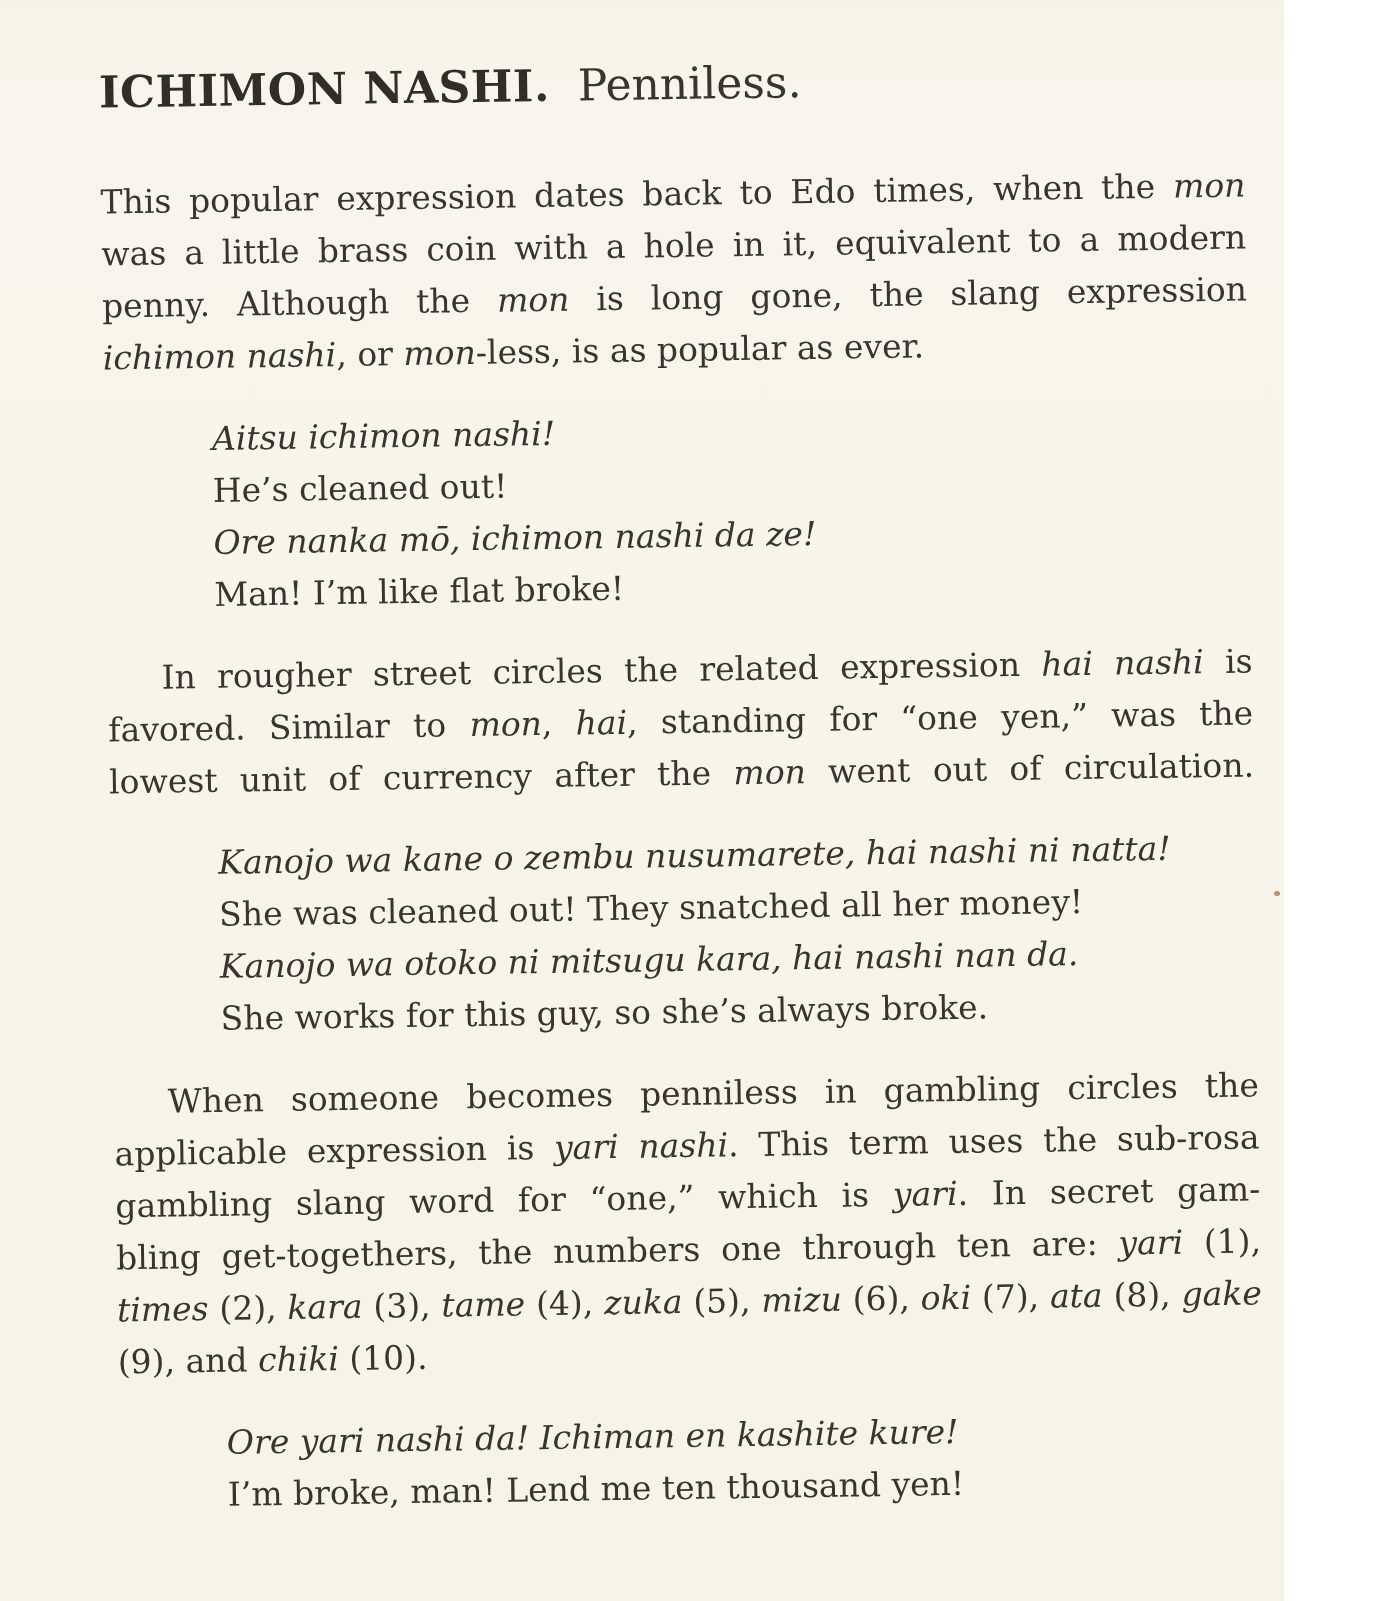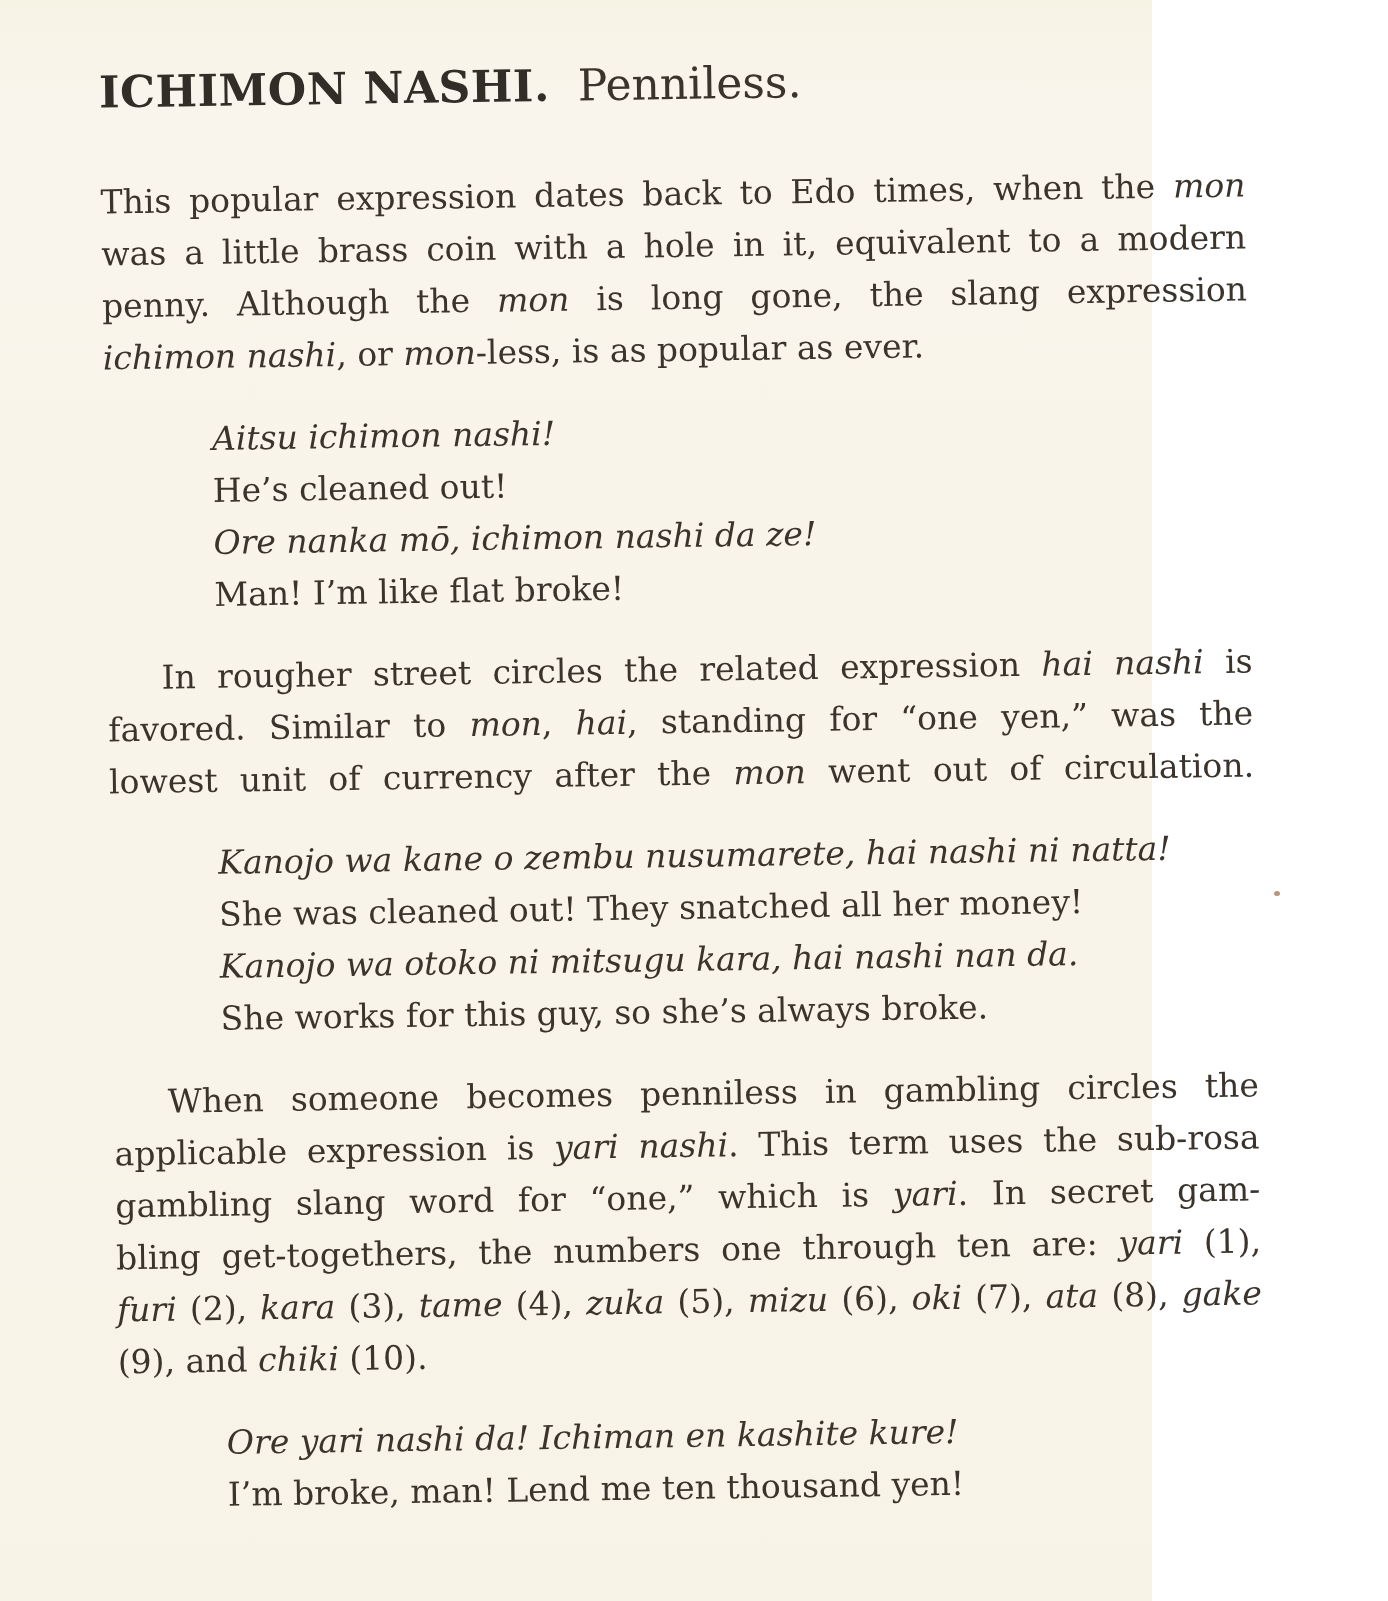--- a/index.html
+++ b/index.html
@@ -1,21 +1,21 @@
 <!DOCTYPE html>
 <html><head>
 <meta charset="utf-8">
 <style>
   html,body { margin:0; padding:0; }
   body {
     width:1388px; height:1601px; overflow:hidden;
     font-family:"DejaVu Serif","Liberation Serif",serif;
   }
   .page {
-    position:relative; width:1152px; height:1601px;
+    position:relative; width:1284px; height:1601px;
     background:linear-gradient(180deg,#f6f2e4 0%,#f9f5ec 6%,#f8f4e9 50%,#f7f3e7 100%);
   }
   .scan-speck {
     position:absolute; left:1274px; top:891px; width:6px; height:5px;
     background:#a3714f; border-radius:50%; opacity:.75;
   }
   .content {
     position:absolute; left:106px; top:56px; width:1145px;
     transform:rotate(-0.85deg); transform-origin:50% 35%;
     color:#3a342c; font-size:33px; line-height:52px;
@@ -62,21 +62,21 @@
           <div class="line"><em>Kanojo wa kane o zembu nusumarete, hai nashi ni natta!</em></div>
           <div class="line"><span>She was cleaned out! They snatched all her money!</span></div>
           <div class="line"><em>Kanojo wa otoko ni mitsugu kara, hai nashi nan da.</em></div>
           <div class="line"><span>She works for this guy, so she’s always broke.</span></div>
         </div>
         <div class="block paragraph">
           <div class="line justify findent"><span>When someone becomes penniless in gambling circles the</span></div>
           <div class="line justify"><span>applicable expression is </span><em>yari nashi</em><span>. This term uses the sub-rosa</span></div>
           <div class="line justify"><span>gambling slang word for “one,” which is </span><em>yari</em><span>. In secret gam-</span></div>
           <div class="line justify"><span>bling get-togethers, the numbers one through ten are: </span><em>yari</em><span> (1),</span></div>
-          <div class="line justify"><em>furi</em><span> (2), </span><em>kara</em><span> (3), </span><em>tame</em><span> (4), </span><em>zuka</em><span> (5), </span><em>mizu</em><span> (6), </span><em>oki</em><span> (7), </span><em>ata</em><span> (8), </span><em>gake</em></div>
+          <div class="line justify"><em>times</em><span> (2), </span><em>kara</em><span> (3), </span><em>tame</em><span> (4), </span><em>zuka</em><span> (5), </span><em>mizu</em><span> (6), </span><em>oki</em><span> (7), </span><em>ata</em><span> (8), </span><em>gake</em></div>
           <div class="line"><span>(9), and </span><em>chiki</em><span> (10).</span></div>
         </div>
         <div class="block example">
           <div class="line"><em>Ore yari nashi da! Ichiman en kashite kure!</em></div>
           <div class="line"><span>I’m broke, man! Lend me ten thousand yen!</span></div>
         </div>
       </div>
   </div>
 </div>
 

